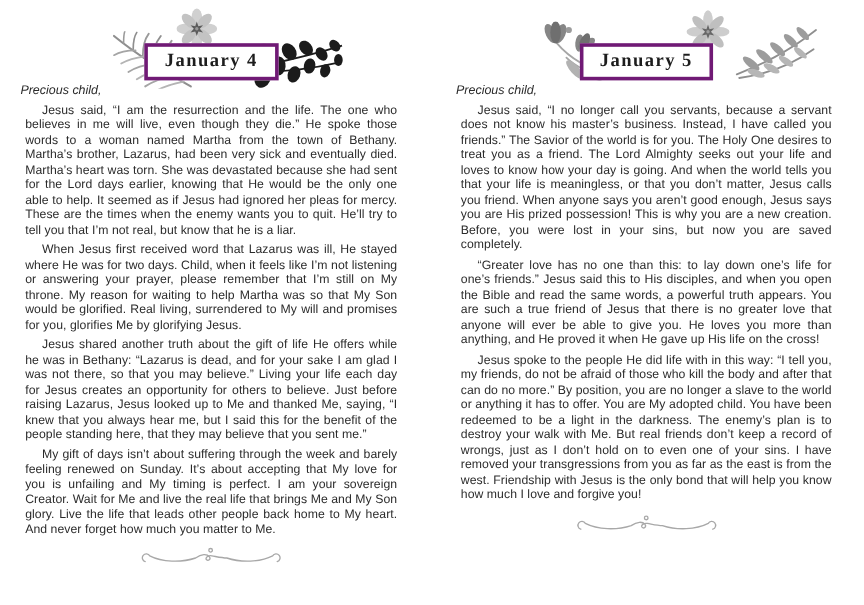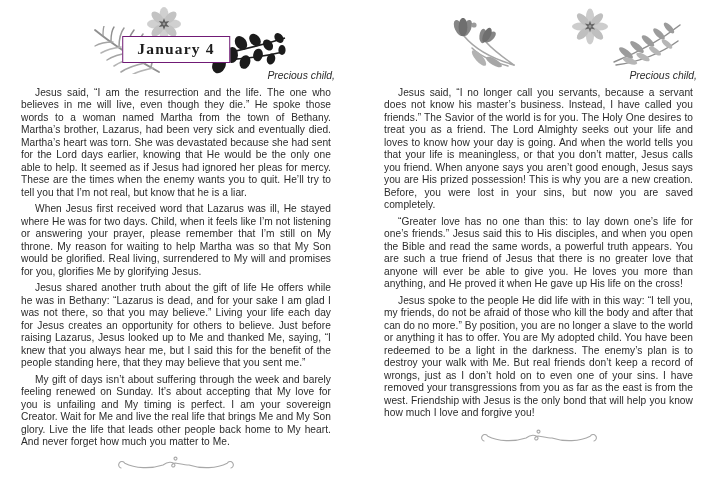--- a/index.html
+++ b/index.html
@@ -8,30 +8,30 @@
     font-family:"Liberation Sans",sans-serif;
   }
   .spread{position:relative;width:720px;height:504px;background:#ffffff;}
   .page{position:absolute;top:8px;}
   .page-left{left:17px;width:318px;}
   .page-right{left:380px;width:317px;}
 
   .date-header{position:relative;height:58px;margin-bottom:4px;}
   .date-box{
     position:absolute;top:28px;left:50%;transform:translateX(-50%);
-    border:1px solid #701a75;background:#ffffff;padding:3px 14px 4px;z-index:2;
+    border:3px solid #701a75;background:#ffffff;padding:3px 14px 4px;z-index:2;
   }
   .date-title{
     font-family:"Liberation Serif",serif;font-weight:700;font-size:15.5px;
     letter-spacing:1.2px;color:#1d1d1d;white-space:nowrap;
   }
   .deco{position:absolute;z-index:1;line-height:0;}
 
   .salutation{
-    margin:0;font-size:10.4px;line-height:12.5px;font-style:italic;color:#2b2b2b;text-align:right;
+    margin:0;font-size:10.4px;line-height:12.5px;font-style:italic;color:#2b2b2b;
   }
   .body-para{
     margin:4px;text-align:justify;text-indent:14px;font-size:10.2px;
     line-height:12.5px;color:#2b2b2b;letter-spacing:0.05px;
   }
   .flourish{display:flex;justify-content:center;margin-top:8px;}
   .page-left .flourish{margin-top:6px;}
   .scripture{
     margin:3px 0 0;text-align:center;font-style:italic;font-size:11px;
     color:#2b2b2b;letter-spacing:0.2px;
@@ -182,20 +182,23 @@
             <ellipse cx="57" cy="8" rx="2.8" ry="7" transform="rotate(-44 57 8)"></ellipse>
           </g>
           <g fill="#b6b6b6">
             <ellipse cx="18" cy="41" rx="2.9" ry="7.6" transform="rotate(-70 18 41)"></ellipse>
             <ellipse cx="31" cy="37" rx="2.9" ry="7.4" transform="rotate(-62 31 37)"></ellipse>
             <ellipse cx="43" cy="31" rx="2.8" ry="7" transform="rotate(-56 43 31)"></ellipse>
             <ellipse cx="55" cy="24" rx="2.6" ry="6.6" transform="rotate(-50 55 24)"></ellipse>
           </g>
         </svg>
       </span>
+      <div class="date-box">
+        <span class="date-title">January 5</span>
+      </div>
     </header>
 
     <p class="salutation">Precious child,</p>
     <p class="body-para">Jesus said, “I no longer call you servants, because a servant does not know his master’s business. Instead, I have called you friends.” The Savior of the world is for you. The Holy One desires to treat you as a friend. The Lord Almighty seeks out your life and loves to know how your day is going. And when the world tells you that your life is meaningless, or that you don’t matter, Jesus calls you friend. When anyone says you aren’t good enough, Jesus says you are His prized possession! This is why you are a new creation. Before, you were lost in your sins, but now you are saved completely.</p>
     <p class="body-para">“Greater love has no one than this: to lay down one’s life for one’s friends.” Jesus said this to His disciples, and when you open the Bible and read the same words, a powerful truth appears. You are such a true friend of Jesus that there is no greater love that anyone will ever be able to give you. He loves you more than anything, and He proved it when He gave up His life on the cross!</p>
     <p class="body-para">Jesus spoke to the people He did life with in this way: “I tell you, my friends, do not be afraid of those who kill the body and after that can do no more.” By position, you are no longer a slave to the world or anything it has to offer. You are My adopted child. You have been redeemed to be a light in the darkness. The enemy’s plan is to destroy your walk with Me. But real friends don’t keep a record of wrongs, just as I don’t hold on to even one of your sins. I have removed your transgressions from you as far as the east is from the west. Friendship with Jesus is the only bond that will help you know how much I love and forgive you!</p>
 
     <div class="flourish">
       <svg width="126" height="18" viewBox="0 0 126 18">
         <g fill="none" stroke="#a8a8a8" stroke-width="1.1" stroke-linecap="round">

